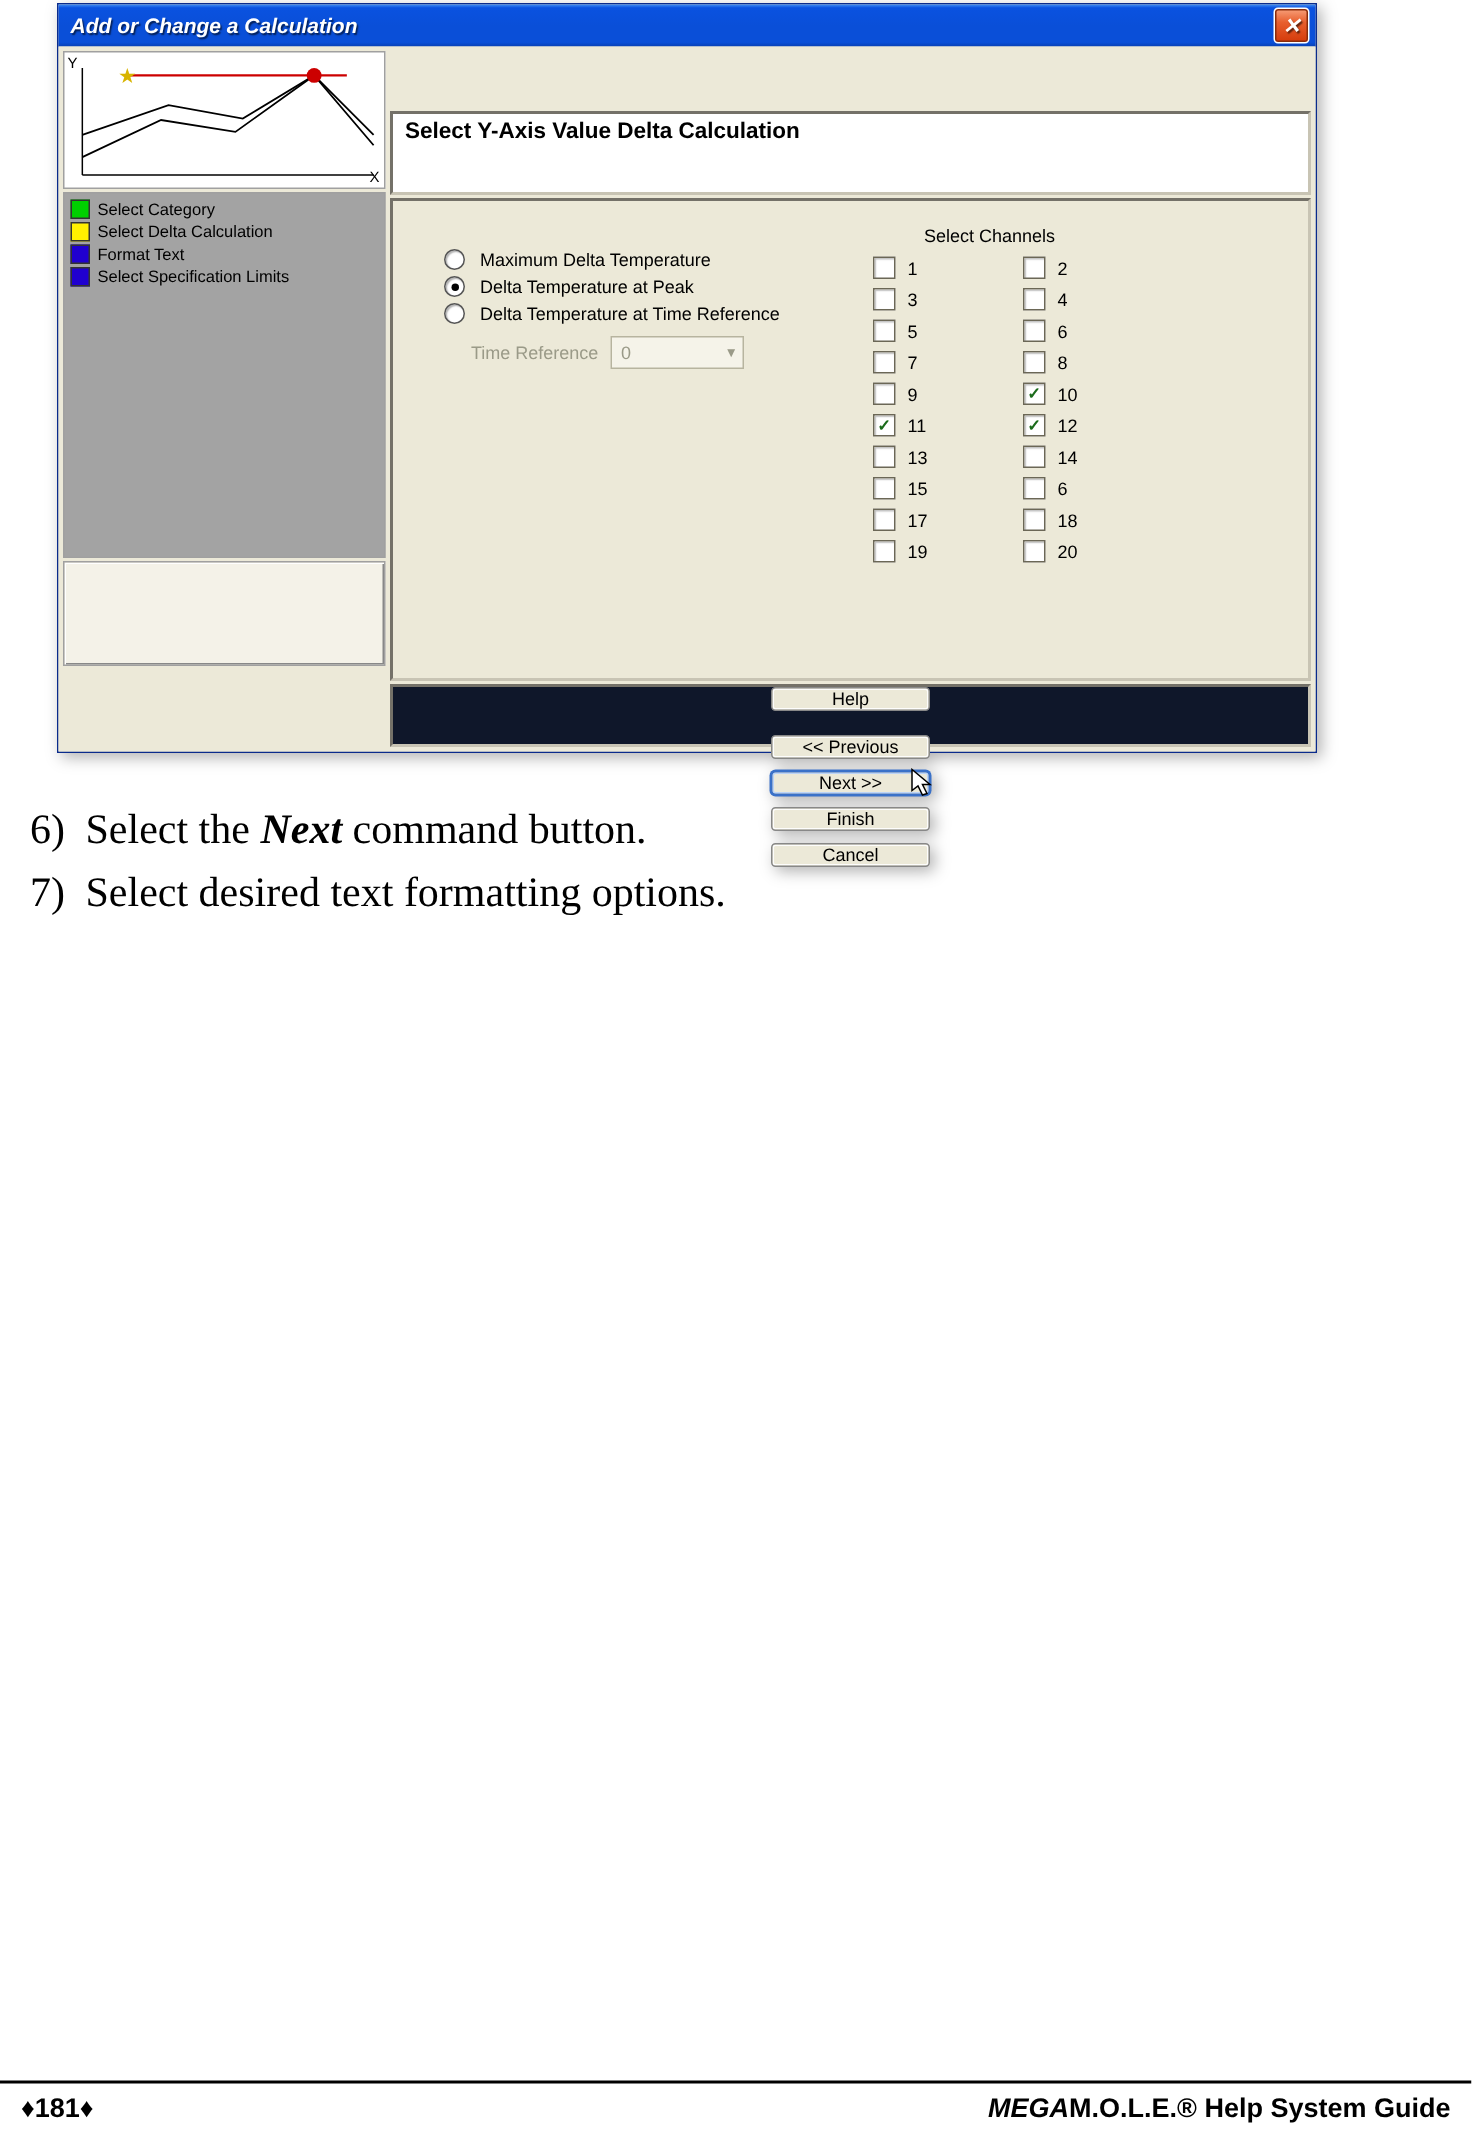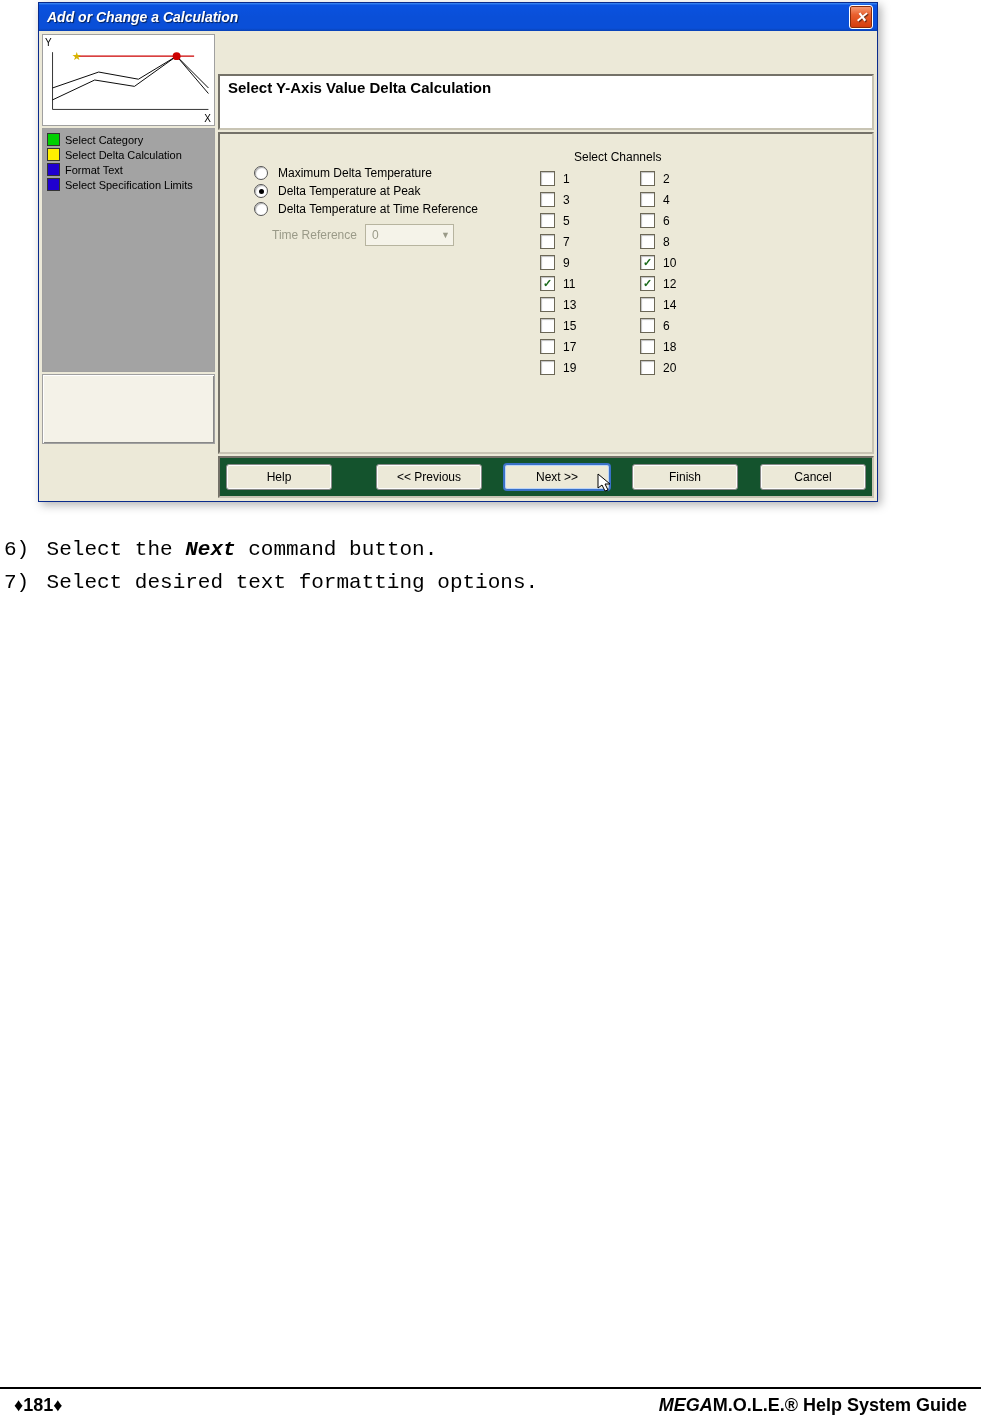--- a/index.html
+++ b/index.html
@@ -151,26 +151,27 @@
   .cb {
     width:13px; height:13px; border:1px solid #6b6756;
     background:#fff; margin-right:8px;
     box-shadow: inset 1px 1px 1px rgba(0,0,0,0.25);
     display:flex; align-items:center; justify-content:center;
     font-size:11px; color:#1b6b1b; font-weight:bold;
   }
   .btn-row {
     margin-top:2px;
     border: 2px inset #c8c4b4;
-    background:#14532d;
+    background:#0f172a;
     height: 38px;
     display:flex;
     align-items:center;
     padding: 0 6px;
-    gap: 22px;
+    gap: 8px;
+    flex-direction: column;
   }
   .xp-btn {
     height:24px;
     min-width:80px;
     padding: 0 12px;
     background:#ece9d8;
     border:1px solid #888;
     border-radius:3px;
     font-size:12px;
     display:flex; align-items:center; justify-content:center;
@@ -178,23 +179,23 @@
     position:relative;
   }
   .xp-btn.focus { border:1px solid #3a71c8; box-shadow: inset 0 0 0 1px #bcd4f6, 0 0 0 1px #3a71c8;}
   .spacer { flex:1;}
   .cursor {
     position:absolute; right:-4px; bottom:-8px;
     font-size:16px;
     transform: rotate(0deg);
   }
   .instructions {
-    margin: 36px 0 0 4px;
-    font-size: 21px;
-    font-family: Liberation Mono, monospace;
+    margin: 36px 0 0 20px;
+    font-size: 28px;
+    font-family: Liberation Serif, serif;
   }
   .instructions .row { margin: 10px 0;}
   .instructions .num { display:inline-block; width:30px;}
   .instructions b { font-weight:bold; font-style:italic;}
   .footer {
     position:absolute;
     bottom: 10px; left:0; right:0;
     border-top: 2px solid #000;
     padding: 6px 14px 0 14px;
     display:flex;

